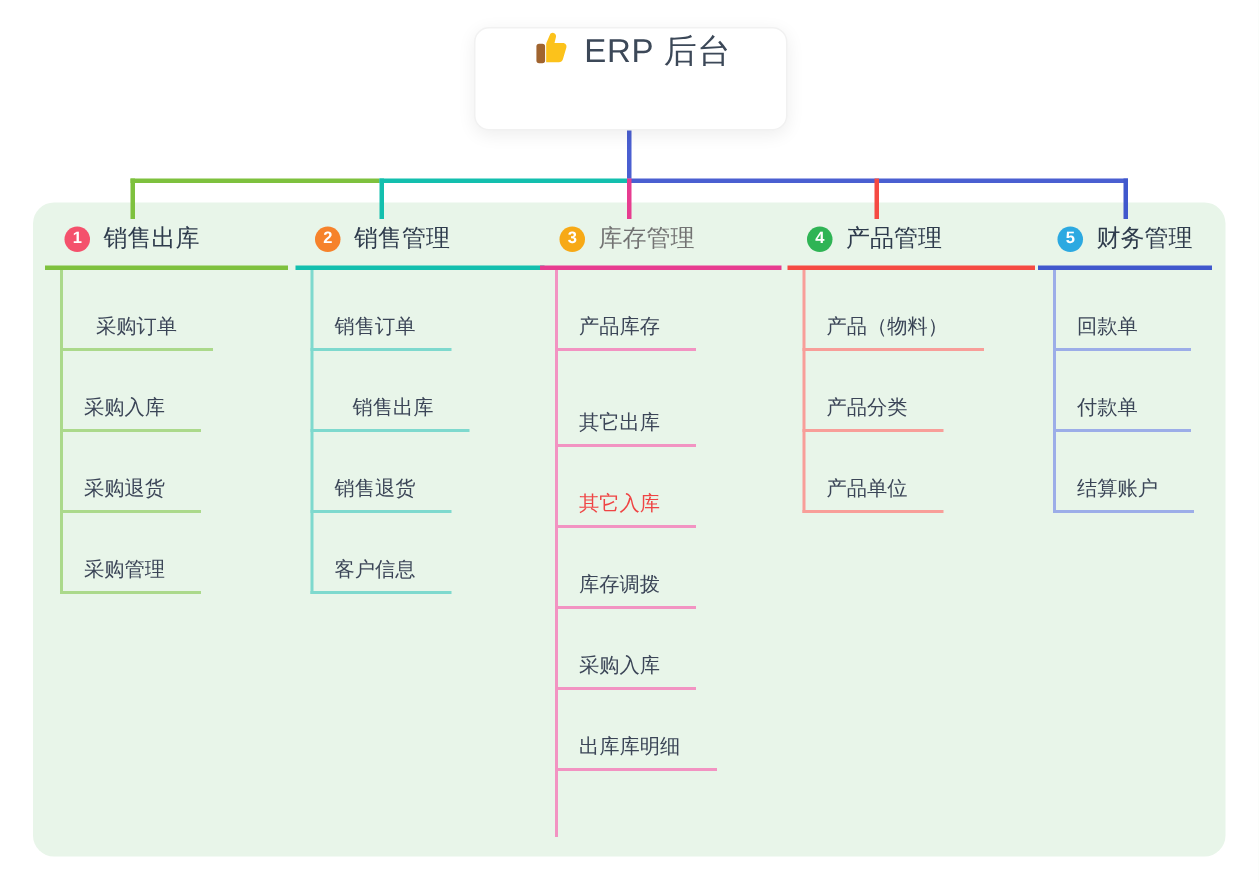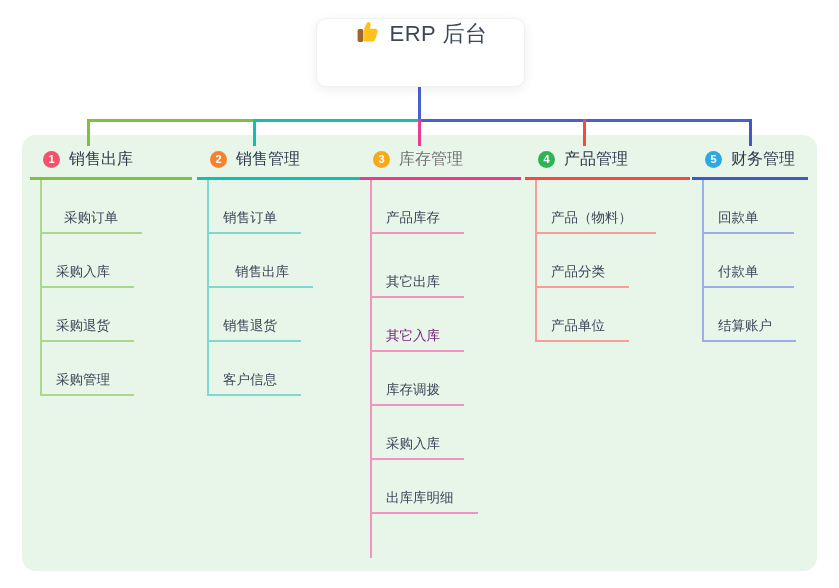--- a/index.html
+++ b/index.html
@@ -117,21 +117,21 @@
         </div>
         <div class="children">
           <div class="trunk" style="background: rgb(242, 147, 194); height: 378px;"></div>
           <div class="child" style="border-bottom-color: rgb(242, 147, 194); justify-content: flex-end;">
             <span class="child-label" style="color: rgb(59, 69, 87);">产品库存</span>
           </div>
           <div class="child" style="border-bottom-color: rgb(242, 147, 194); margin-top: 10px;">
             <span class="child-label" style="color: rgb(59, 69, 87);">其它出库</span>
           </div>
           <div class="child" style="border-bottom-color: rgb(242, 147, 194);">
-            <span class="child-label" style="color: #701a75;">其它入库</span>
+            <span class="child-label" style="color: #ef4444;">其它入库</span>
           </div>
           <div class="child" style="border-bottom-color: rgb(242, 147, 194);">
             <span class="child-label" style="color: rgb(59, 69, 87);">库存调拨</span>
           </div>
           <div class="child" style="border-bottom-color: rgb(242, 147, 194);">
             <span class="child-label" style="color: rgb(59, 69, 87);">采购入库</span>
           </div>
           <div class="child" style="border-bottom-color: rgb(242, 147, 194);">
             <span class="child-label" style="color: rgb(59, 69, 87);">出库库明细</span>
           </div>

